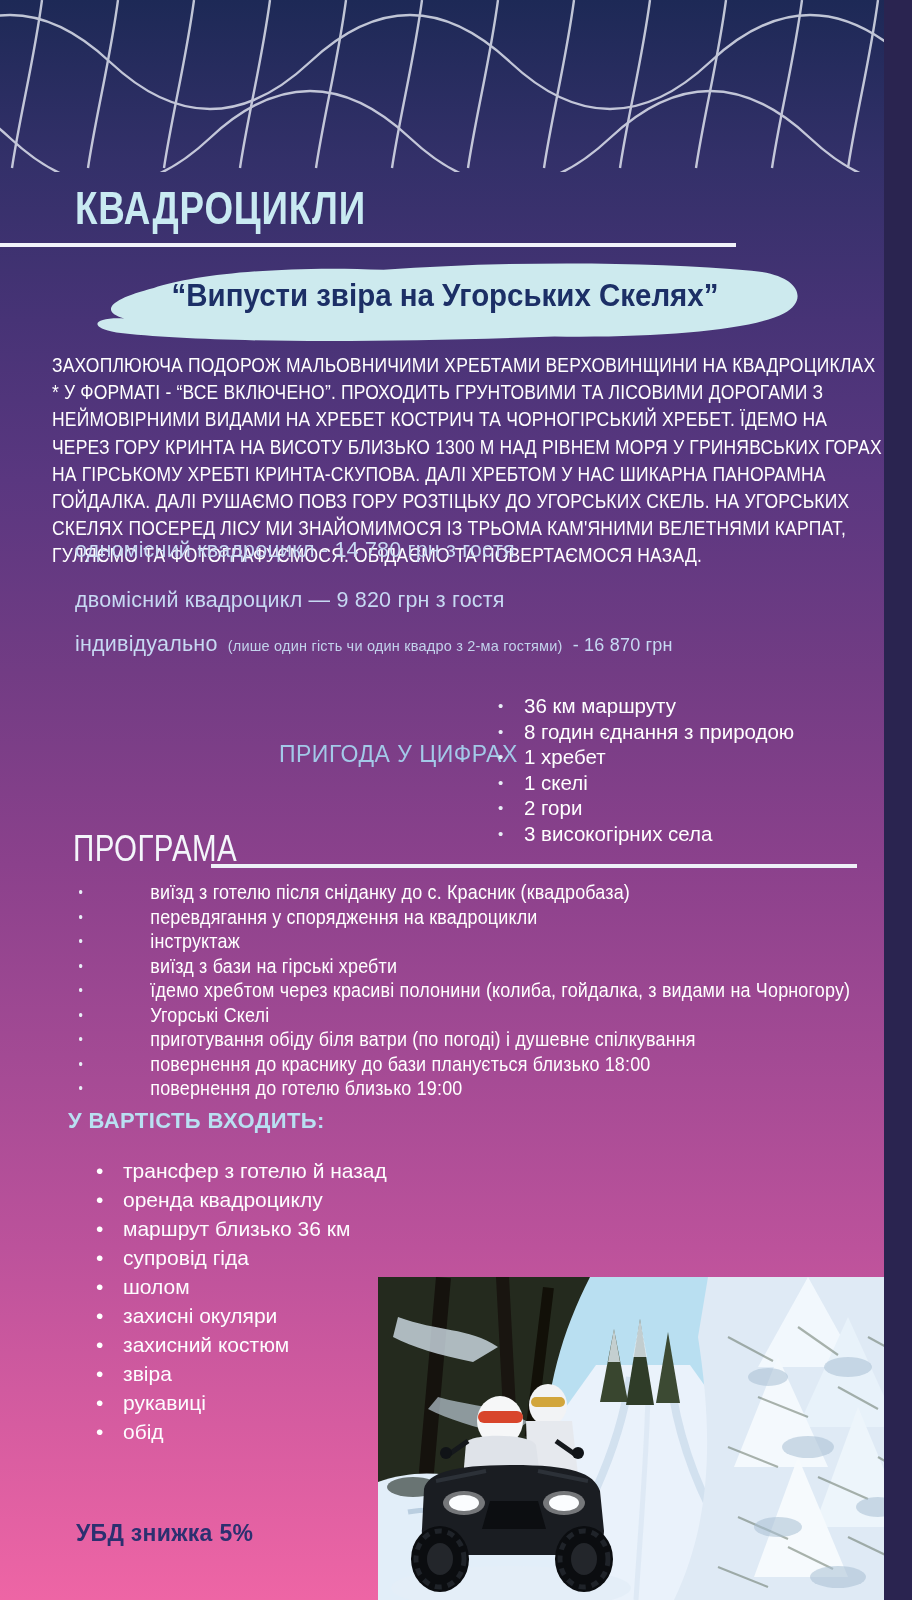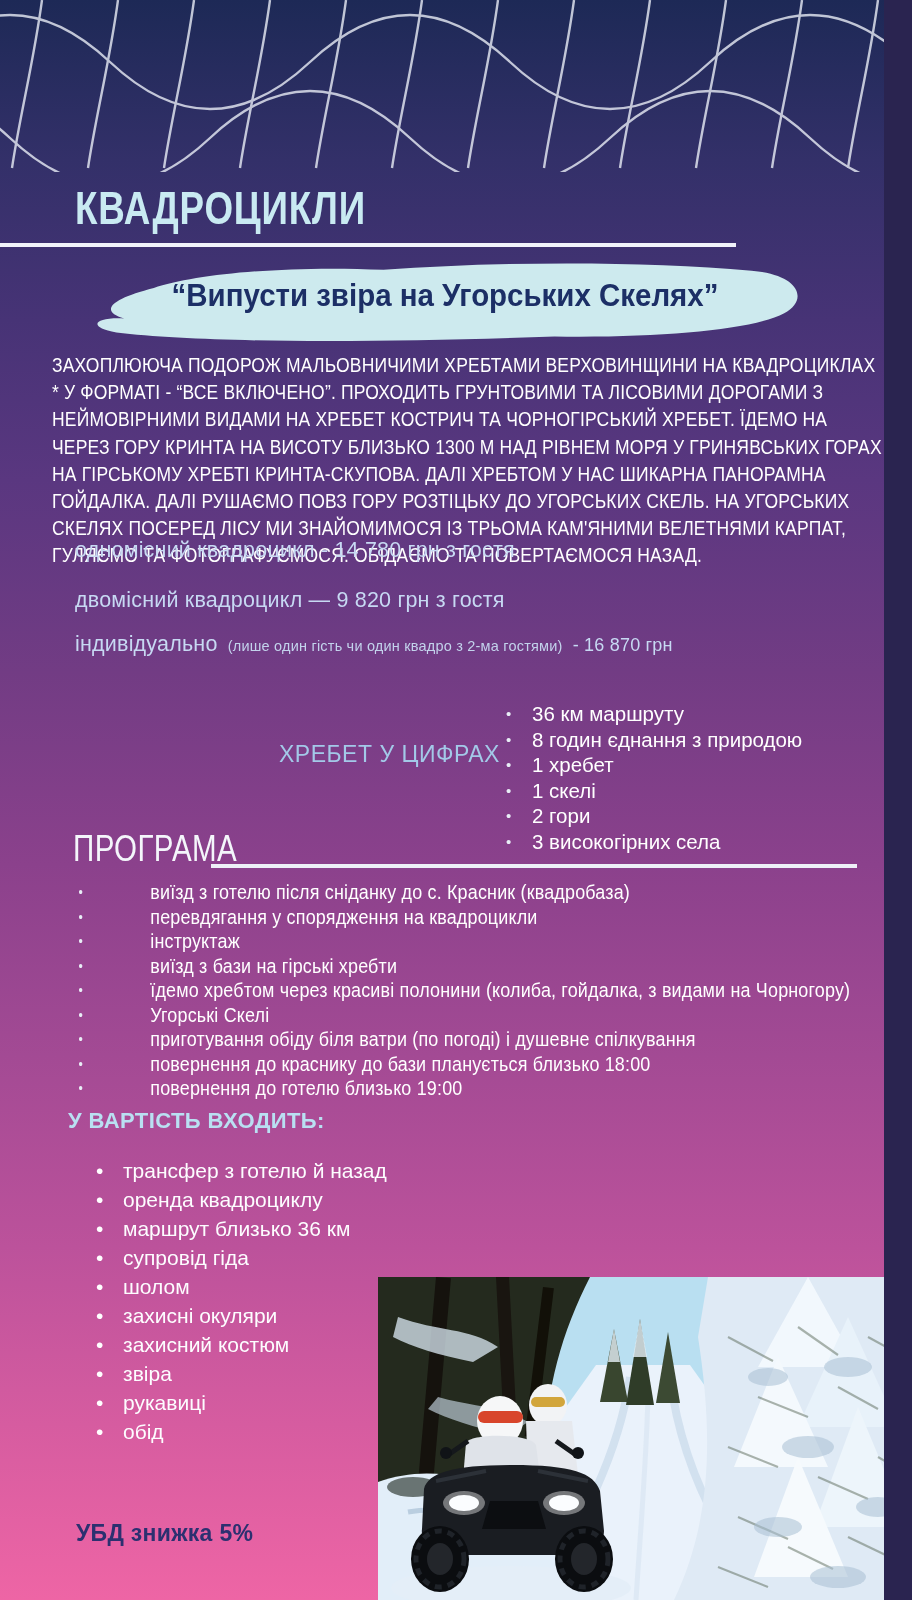--- a/index.html
+++ b/index.html
@@ -33,21 +33,21 @@
   .price-1{position:absolute;left:75px;top:538px;}
   .price-2{position:absolute;left:75px;top:588px;}
   .price-3{position:absolute;left:75px;top:632px;}
   .price{font-size:21.5px;color:#c7d9f3;letter-spacing:0.2px;white-space:nowrap;}
   .price .note{font-size:14.5px;color:#c3d3ec;margin:0 4px;}
   .price .big{font-size:18px;}
   .numbers-label{
     position:absolute;left:279px;top:741px;
     font-size:23px;color:#a3c9e8;letter-spacing:0.5px;white-space:nowrap;
   }
-  .numbers-list{position:absolute;left:490px;top:685px;margin:16px;padding:0;list-style:none;}
+  .numbers-list{position:absolute;left:490px;top:685px;margin:8px;padding:0;list-style:none;}
   .numbers-list li{
     position:relative;padding-left:26px;font-size:20.5px;color:#ffffff;
     line-height:25.5px;white-space:nowrap;
   }
   .numbers-list li::before{content:"•";position:absolute;left:0;top:0;font-size:15px;color:#e8eef6;line-height:25.5px;}
   .program-title{
     position:absolute;left:73px;top:828px;
     font-size:36px;font-weight:400;color:#f4f6fb;letter-spacing:0.5px;
     transform:scaleX(0.82);transform-origin:left top;white-space:nowrap;
   }
@@ -116,21 +116,21 @@
   <div class="intro">ЗАХОПЛЮЮЧА ПОДОРОЖ МАЛЬОВНИЧИМИ ХРЕБТАМИ ВЕРХОВИНЩИНИ НА КВАДРОЦИКЛАХ * У ФОРМАТІ - “ВСЕ ВКЛЮЧЕНО”. ПРОХОДИТЬ ГРУНТОВИМИ ТА ЛІСОВИМИ ДОРОГАМИ З НЕЙМОВІРНИМИ ВИДАМИ НА ХРЕБЕТ КОСТРИЧ ТА ЧОРНОГІРСЬКИЙ ХРЕБЕТ. ЇДЕМО НА ЧЕРЕЗ ГОРУ КРИНТА НА ВИСОТУ БЛИЗЬКО 1300 М НАД РІВНЕМ МОРЯ У ГРИНЯВСЬКИХ ГОРАХ  НА ГІРСЬКОМУ ХРЕБТІ КРИНТА-СКУПОВА. ДАЛІ ХРЕБТОМ У НАС ШИКАРНА ПАНОРАМНА ГОЙДАЛКА. ДАЛІ РУШАЄМО ПОВЗ ГОРУ РОЗТІЦЬКУ ДО УГОРСЬКИХ СКЕЛЬ. НА УГОРСЬКИХ СКЕЛЯХ ПОСЕРЕД ЛІСУ МИ ЗНАЙОМИМОСЯ ІЗ ТРЬОМА КАМ'ЯНИМИ ВЕЛЕТНЯМИ КАРПАТ, ГУЛЯЄМО ТА ФОТОГРАФУЄМОСЯ. ОБІДАЄМО ТА ПОВЕРТАЄМОСЯ НАЗАД.</div>
 
   <div class="price price-1">одномісний квадроцикл - 14 780 грн з гостя</div>
   <div class="price price-2">двомісний квадроцикл — 9 820 грн з гостя</div>
   <div class="price price-3">
     <span>індивідуально</span>
     <span class="note">(лише один гість чи один квадро з 2-ма гостями)</span>
     <span class="big">- 16 870 грн</span>
   </div>
 
-  <div class="numbers-label">ХРЕБЕТ У ЦИФРАХ</div>
+  <div class="numbers-label">ПРИГОДА У ЦИФРАХ</div>
   <ul class="numbers-list">
       <li><span>36 км маршруту</span></li>
       <li><span>8 годин єднання з природою</span></li>
       <li><span>1 хребет</span></li>
       <li><span>1 скелі</span></li>
       <li><span>2 гори</span></li>
       <li><span>3 високогірних села</span></li>
     </ul>
 
   <div class="program-title">ПРОГРАМА</div>

